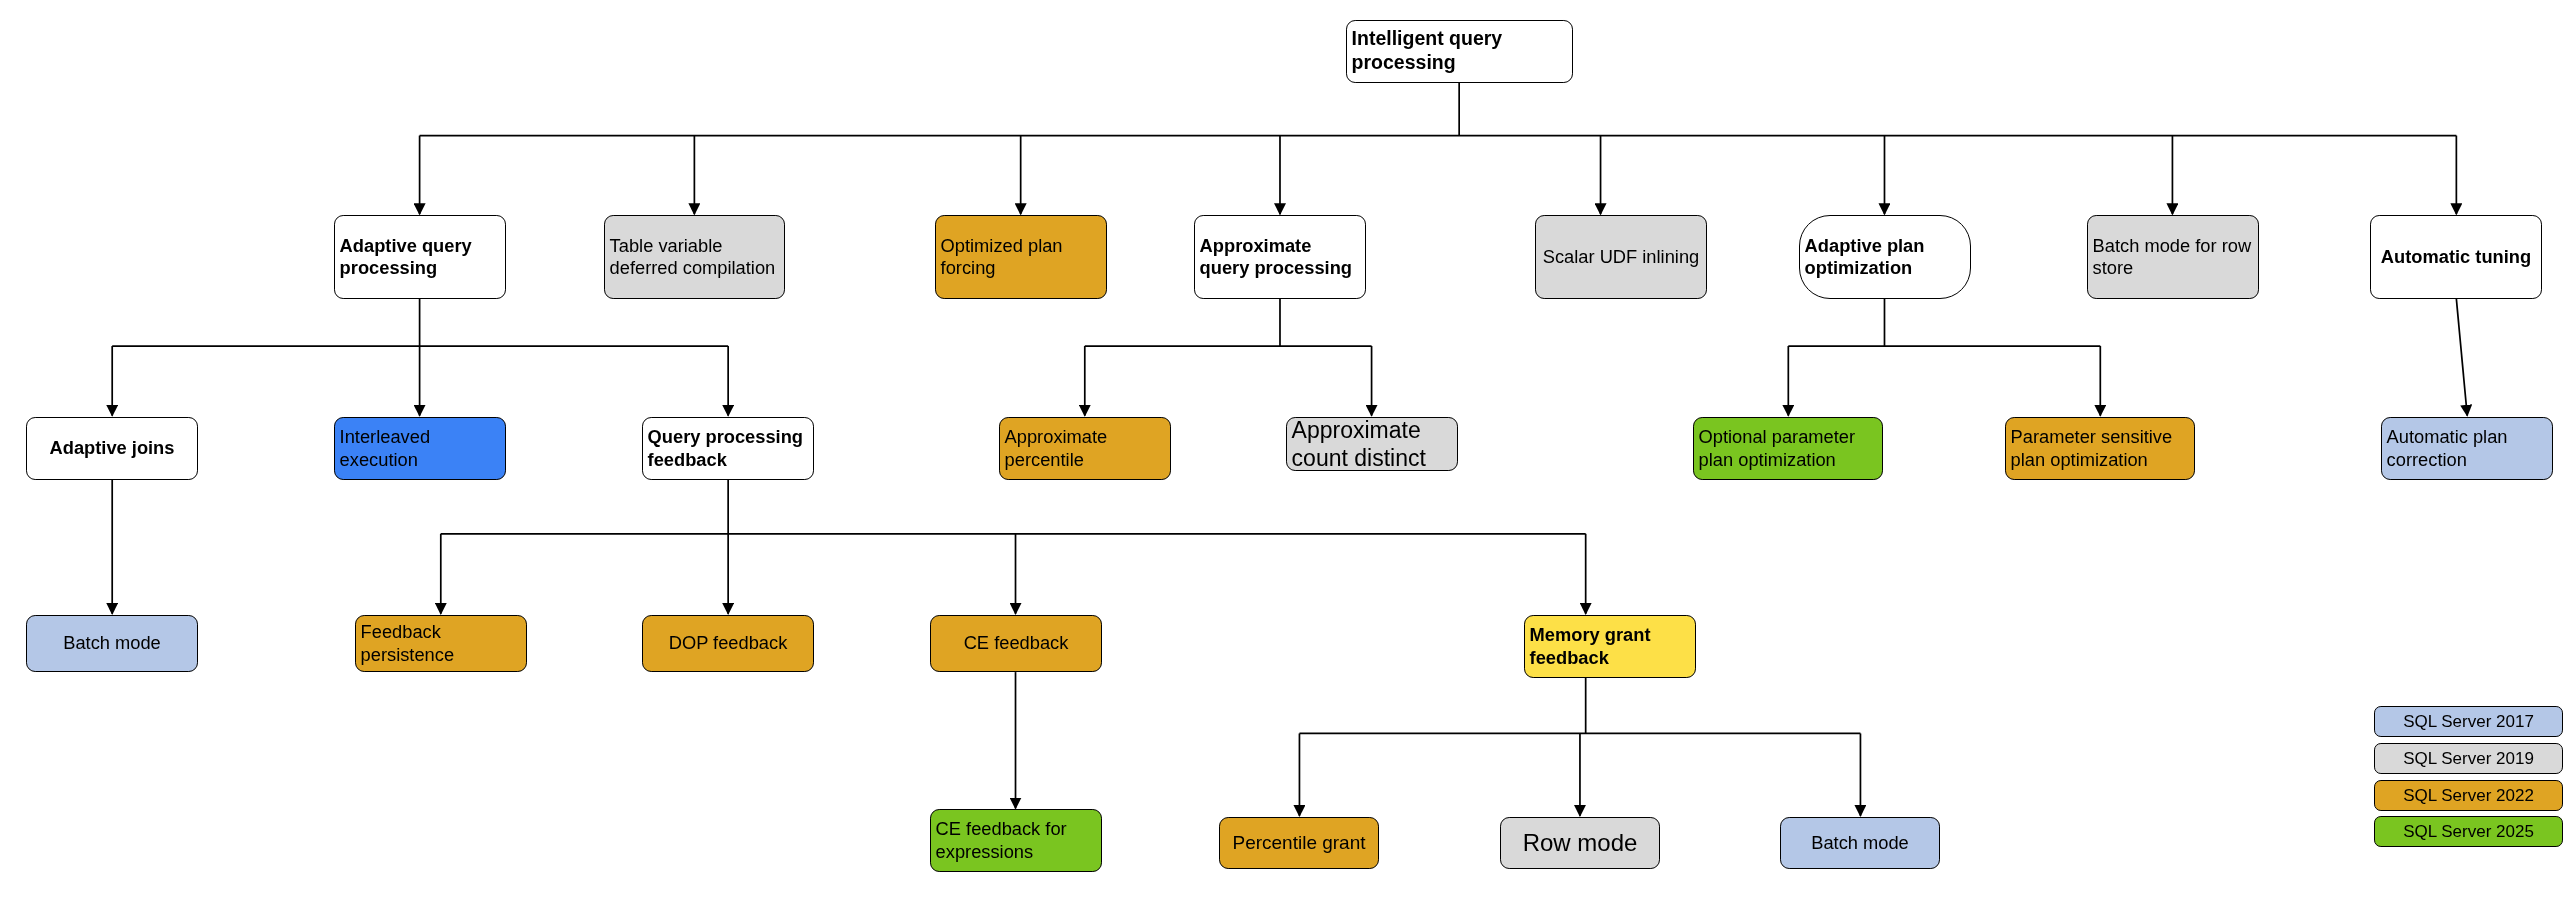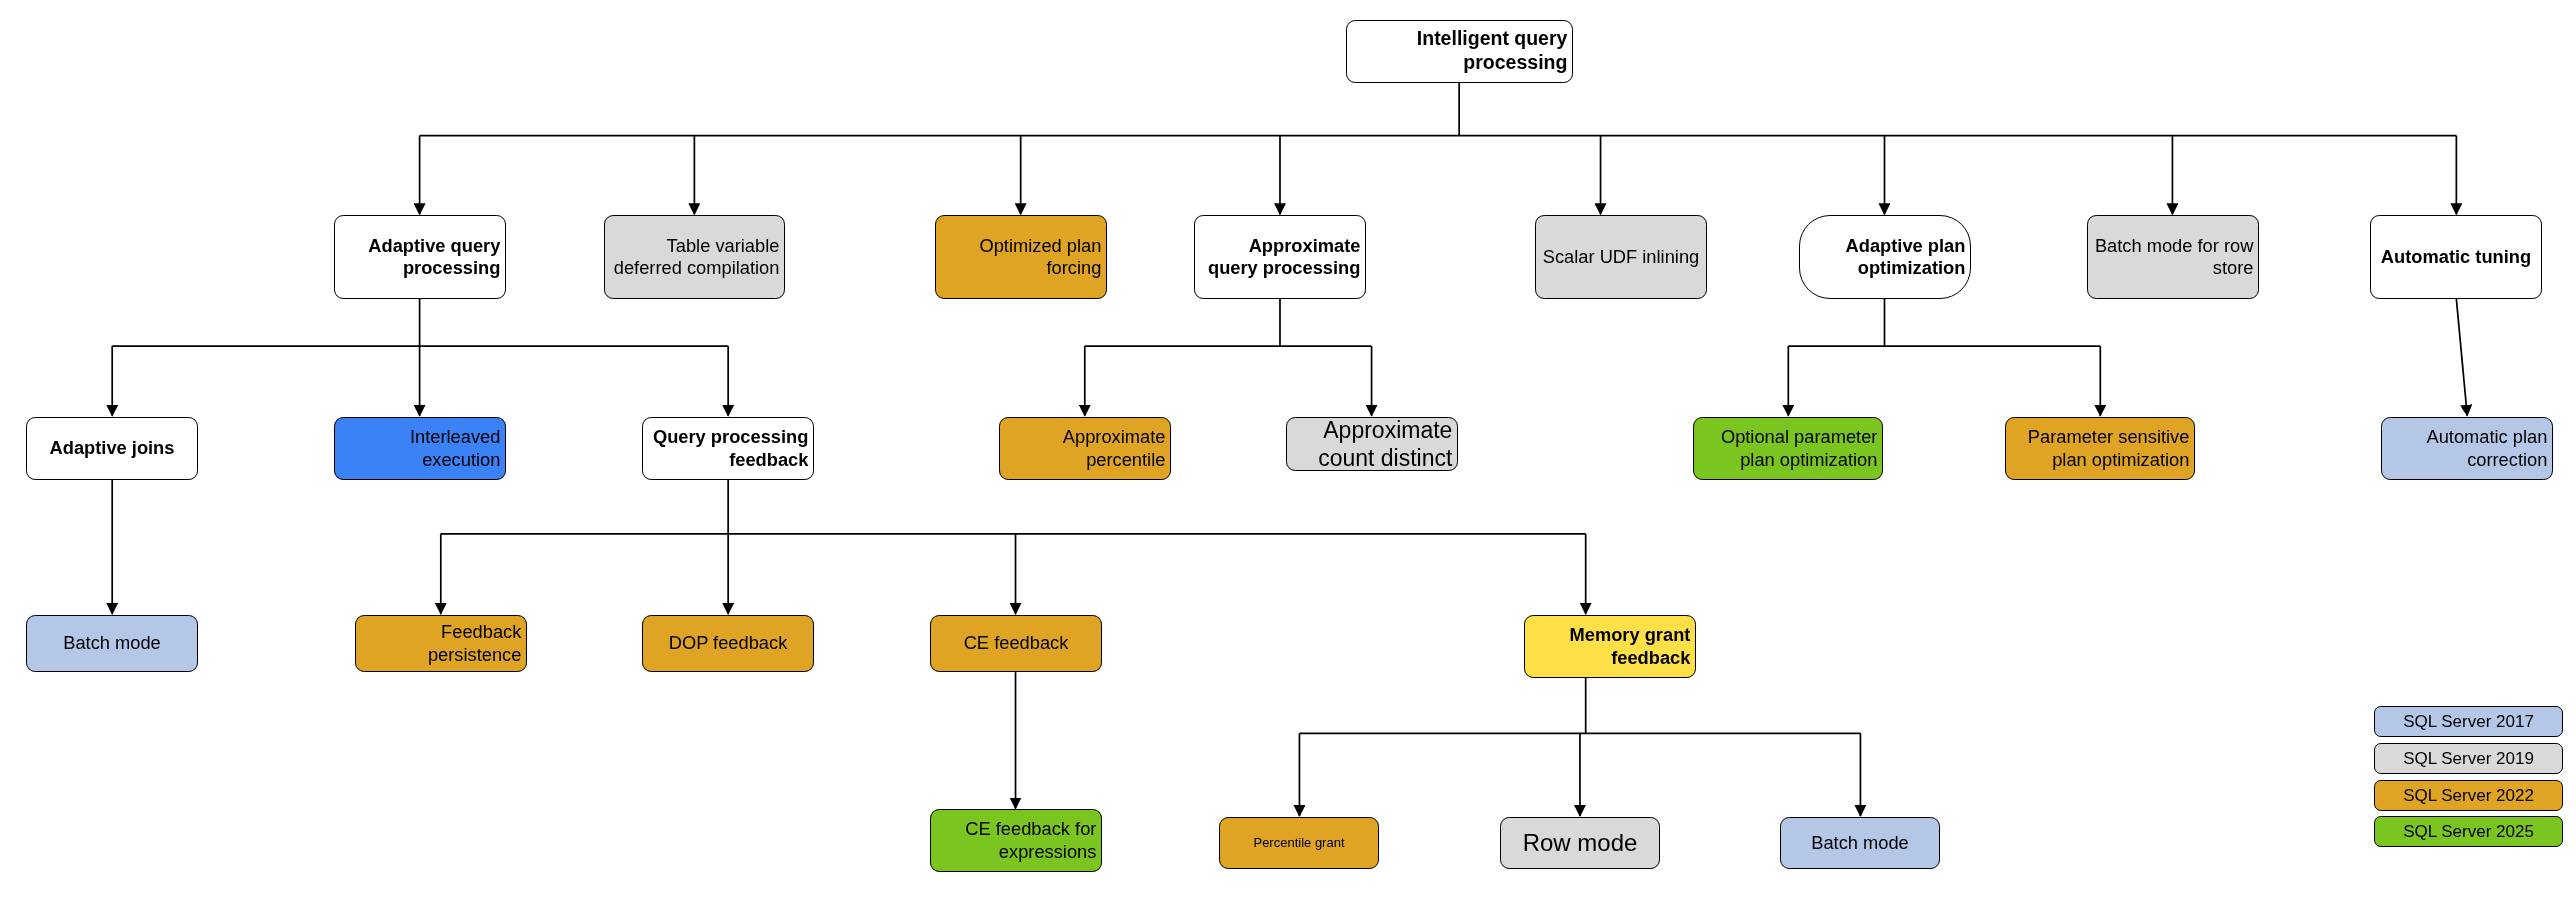--- a/index.html
+++ b/index.html
@@ -1,21 +1,21 @@
 <!DOCTYPE html>
 <html style="font-size:9.2px"><head>
 <meta charset="utf-8">
 <style>
   html,body{margin:0;padding:0;background:#ffffff;}
   #root{position:relative;width:2576px;height:916px;background:#ffffff;
         font-family:"Liberation Sans","DejaVu Sans",sans-serif;overflow:hidden;}
   #edges{position:absolute;left:0;top:0;width:2576px;height:916px;}
   .node{position:absolute;box-sizing:border-box;border:1.7px solid #000000;
         border-radius:9.2px;display:flex;align-items:center;justify-content:center;
-        text-align:right;line-height:1.22;color:#000000;}
+        text-align:left;line-height:1.22;color:#000000;}
   .node .lbl{display:block;padding:0 4.6px;}
   .lg{position:absolute;box-sizing:border-box;border:1.7px solid #000000;
       border-radius:6.9px;display:flex;align-items:center;justify-content:center;
       text-align:center;color:#000000;font-size:17px;}
 </style>
 </head>
 <body>
 
 <div id="root">
   <svg id="edges" viewBox="0 0 4500 1600" xmlns="http://www.w3.org/2000/svg">
@@ -125,21 +125,21 @@
       </div>
       <div class="node" style="left: 930px; top: 615px; width: 172px; height: 57px; background: rgb(223, 164, 35); font-size: 18.3px; font-weight: 400;">
         <span class="lbl">CE feedback</span>
       </div>
       <div class="node" style="left: 1500px; top: 615px; width: 172px; height: 63px; background: #fde047; font-size: 18.3px; font-weight: 700; margin-left: 24px;">
         <span class="lbl">Memory grant feedback</span>
       </div>
       <div class="node" style="left: 930px; top: 809px; width: 172px; height: 63px; background: rgb(122, 197, 32); font-size: 18.3px; font-weight: 400;">
         <span class="lbl">CE feedback for expressions</span>
       </div>
-      <div class="node" style="left: 1219px; top: 817px; width: 160px; height: 52px; background: rgb(223, 164, 35); font-size: 13px; font-weight: 400;">
+      <div class="node" style="left: 1219px; top: 817px; width: 160px; height: 52px; background: rgb(223, 164, 35); font-size: 19px; font-weight: 400;">
         <span class="lbl">Percentile grant</span>
       </div>
       <div class="node" style="left: 1500px; top: 817px; width: 160px; height: 52px; background: rgb(217, 217, 217); font-size: 24px; font-weight: 400;">
         <span class="lbl">Row mode</span>
       </div>
       <div class="node" style="left: 1780px; top: 817px; width: 160px; height: 52px; background: rgb(180, 199, 231); font-size: 18.3px; font-weight: 400;">
         <span class="lbl">Batch mode</span>
       </div>
     </div>
   <div id="legend">

